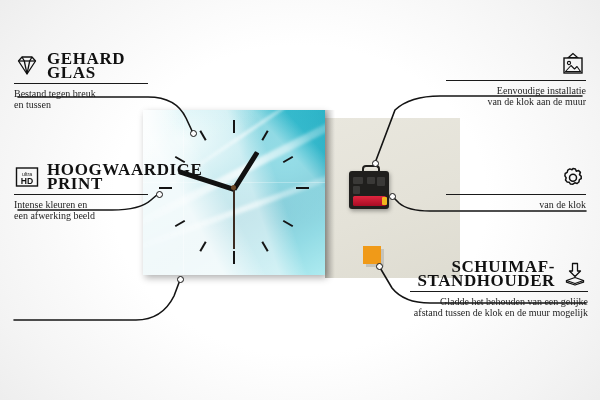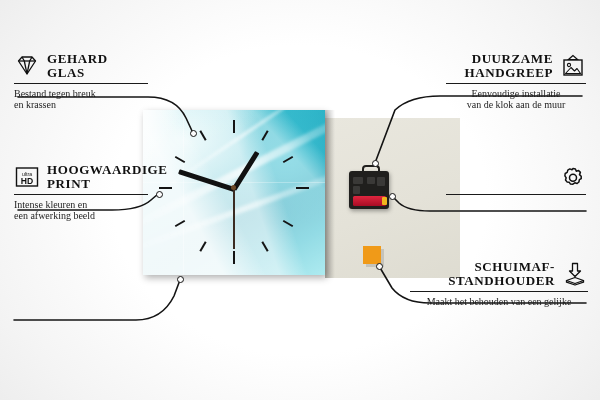--- a/index.html
+++ b/index.html
@@ -13,30 +13,30 @@
     background:
       radial-gradient(ellipse 74% 92% at 50% 50%, #ffffff 0%, #ffffff 42%, #f4f4f4 72%, #e8e8e8 100%);
   }
   
   .feat{position:absolute;}
   .feat .head{display:flex;align-items:center;gap:7px;}
   .feat.right .head{flex-direction:row-reverse;}
   .feat .titles{
     font-family:"Liberation Serif", serif;
     font-weight:bold;color:#111;
-    font-size:13px;line-height:13.5px;letter-spacing:.6px;
+    font-size:17px;line-height:13.5px;letter-spacing:.6px;
     text-transform:uppercase;
   }
   .feat.right .titles{text-align:right;}
   .feat .rule{height:1.4px;background:#1a1a1a;margin:3.5px 0 4px 0;}
   .feat .desc{
     font-family:"Liberation Serif", serif;
     font-size:10px;line-height:11.4px;color:#1d1d1d;
   }
-  .feat.right .desc{text-align:center;}
+  .feat.right .desc{text-align:right;}
   .icon{flex:0 0 auto;display:block;}
   
   #clock{
     position:absolute;left:143px;top:110px;width:182px;height:165px;
     box-shadow:2px 3px 7px rgba(0,0,0,.30);
     overflow:hidden;
   }
   #wall{
     position:absolute;left:325px;top:118px;width:135px;height:160px;
     background:linear-gradient(160deg,#e9e7de 0%,#e4e2d8 55%,#dedcd1 100%);
@@ -141,21 +141,21 @@
         </g>
       </svg>
       <div class="titles">
         <div>GEHARD</div>
         <div>GLAS</div>
       </div>
     </div>
     <div class="rule" style="width:134px;"></div>
     <div class="desc">
       <div>Bestand tegen breuk</div>
-      <div>en krassen</div>
+      <div>en tussen</div>
     </div>
   </div>
 
   <div class="feat" style="left:14px;top:163px;width:148px;">
     <div class="head">
       <svg class="icon" width="26" height="24" viewBox="0 0 26 24">
         <rect x="2.5" y="3" width="21" height="18" fill="none" stroke="#111" stroke-width="1.4"></rect>
         <text x="13" y="11" font-family="Liberation Sans, sans-serif" font-size="5.2" text-anchor="middle" fill="#111">ultra</text>
         <text x="13" y="18.6" font-family="Liberation Sans, sans-serif" font-size="8.6" font-weight="bold" text-anchor="middle" fill="#111">HD</text>
       </svg>
@@ -173,59 +173,57 @@
 
 
   <div class="feat right" style="left:446px;top:52px;width:140px;">
     <div class="head">
       <svg class="icon" width="26" height="24" viewBox="0 0 26 24">
         <path d="M13,1.5 L8.5,5.5 L17.5,5.5 Z" fill="none" stroke="#111" stroke-width="1.2"></path>
         <rect x="4" y="6" width="18" height="15" fill="none" stroke="#111" stroke-width="1.4"></rect>
         <circle cx="9" cy="11" r="1.6" fill="none" stroke="#111" stroke-width="1.1"></circle>
         <path d="M5.5,19.5 L11,13.5 L14.5,17 L17,14.5 L20.5,19.5 Z" fill="none" stroke="#111" stroke-width="1.1" stroke-linejoin="round"></path>
       </svg>
-      <div class="titles">
-        <div>DUURZAME</div>
-        <div>HANDGREEP</div>
-      </div>
     </div>
     <div class="rule" style="width:140px;margin-left:auto;"></div>
     <div class="desc">
       <div>Eenvoudige installatie</div>
       <div>van de klok aan de muur</div>
     </div>
   </div>
 
   <div class="feat right" style="left:446px;top:166px;width:140px;">
     <div class="head">
       <svg class="icon" width="26" height="24" viewBox="0 0 26 24">
         <g fill="none" stroke="#111" stroke-width="1.5" stroke-linejoin="round">
           <path d="M13,2.5 l2.4,.5 .9,2.2 2.3,-.6 1.8,1.8 -.9,2.2 1.7,1.7 v2.4 l-1.8,1 -.5,2.3 -1.8,1.5 -2.3,-.7 -1.9,1.4 -2.4,-.1 -1.2,-1.8 -2.3,-.4 -1.5,-1.9 .7,-2.2 -1.3,-2 .3,-2.3 2,-1.1 .6,-2.3 2,-1.2 2.2,.8 Z"></path>
           <circle cx="13" cy="11.8" r="3.5"></circle>
         </g>
       </svg>
     </div>
     <div class="rule" style="width:140px;margin-left:auto;"></div>
     <div class="desc">
+      <div>van de klok</div>
     </div>
   </div>
 
   <div class="feat right" style="left:410px;top:260px;width:178px;">
     <div class="head">
       <svg class="icon" width="26" height="24" viewBox="0 0 26 24">
         <g fill="none" stroke="#111" stroke-width="1.3" stroke-linejoin="round">
           <path d="M10.5,1.5 L15.5,1.5 L15.5,9 L18.5,9 L13,14.5 L7.5,9 L10.5,9 Z"></path>
           <path d="M13,15.5 L21.5,18.5 L13,21.5 L4.5,18.5 Z"></path>
           <path d="M4.5,18.5 L4.5,20.2 L13,23 L21.5,20.2 L21.5,18.5"></path>
         </g>
       </svg>
       <div class="titles">
         <div>SCHUIMAF-</div>
         <div>STANDHOUDER</div>
       </div>
     </div>
     <div class="rule" style="width:178px;margin-left:auto;"></div>
     <div class="desc">
-      <div>Maakt het behouden van een gelijke</div>
+      <div>Gladde het behouden van een gelijke</div>
+      <div>afstand tussen de klok en de muur mogelijk</div>
     </div>
   </div>
 
 </div>
 
 </body></html>

